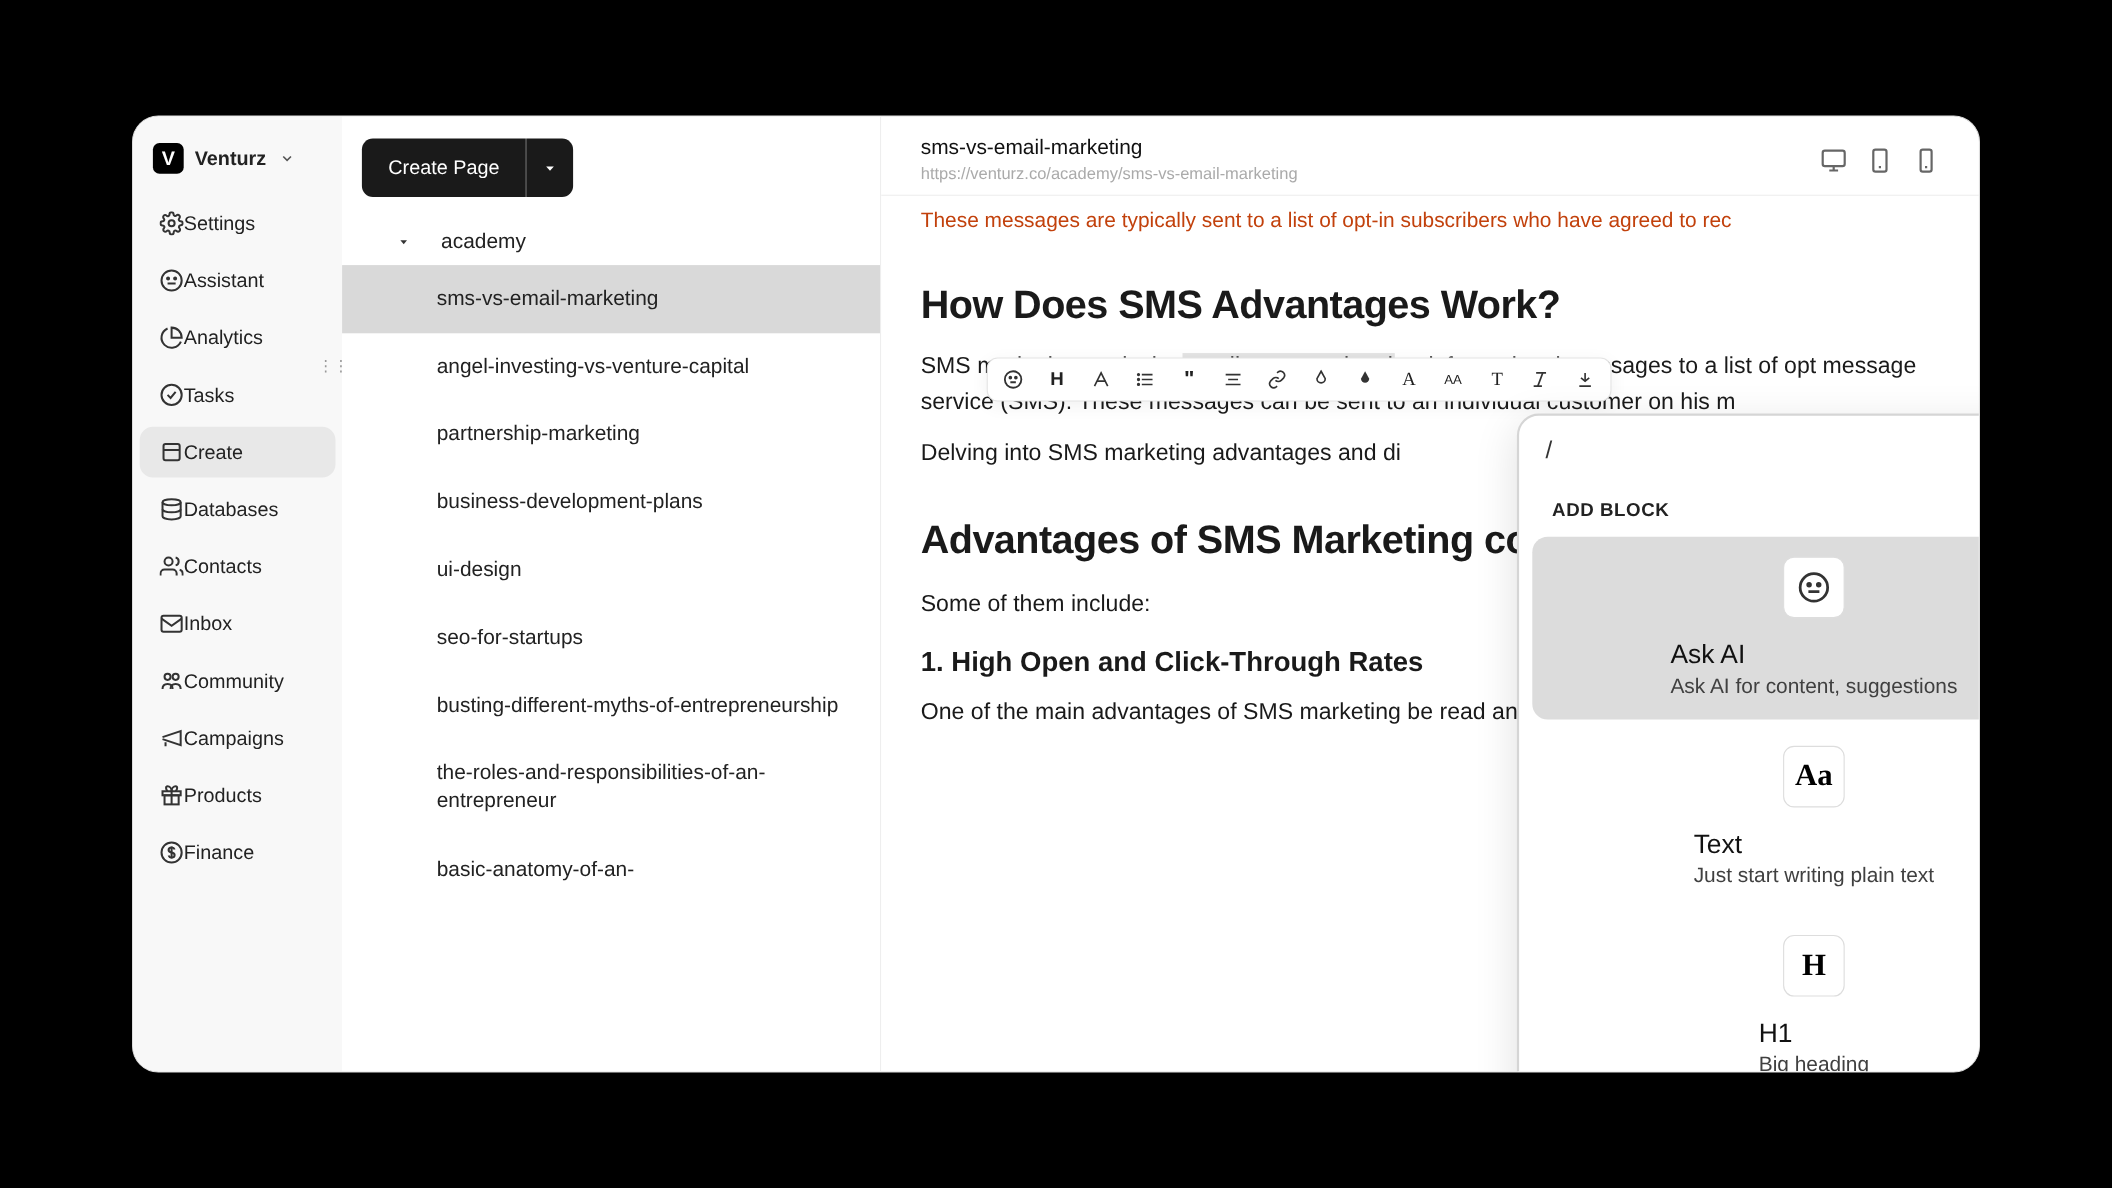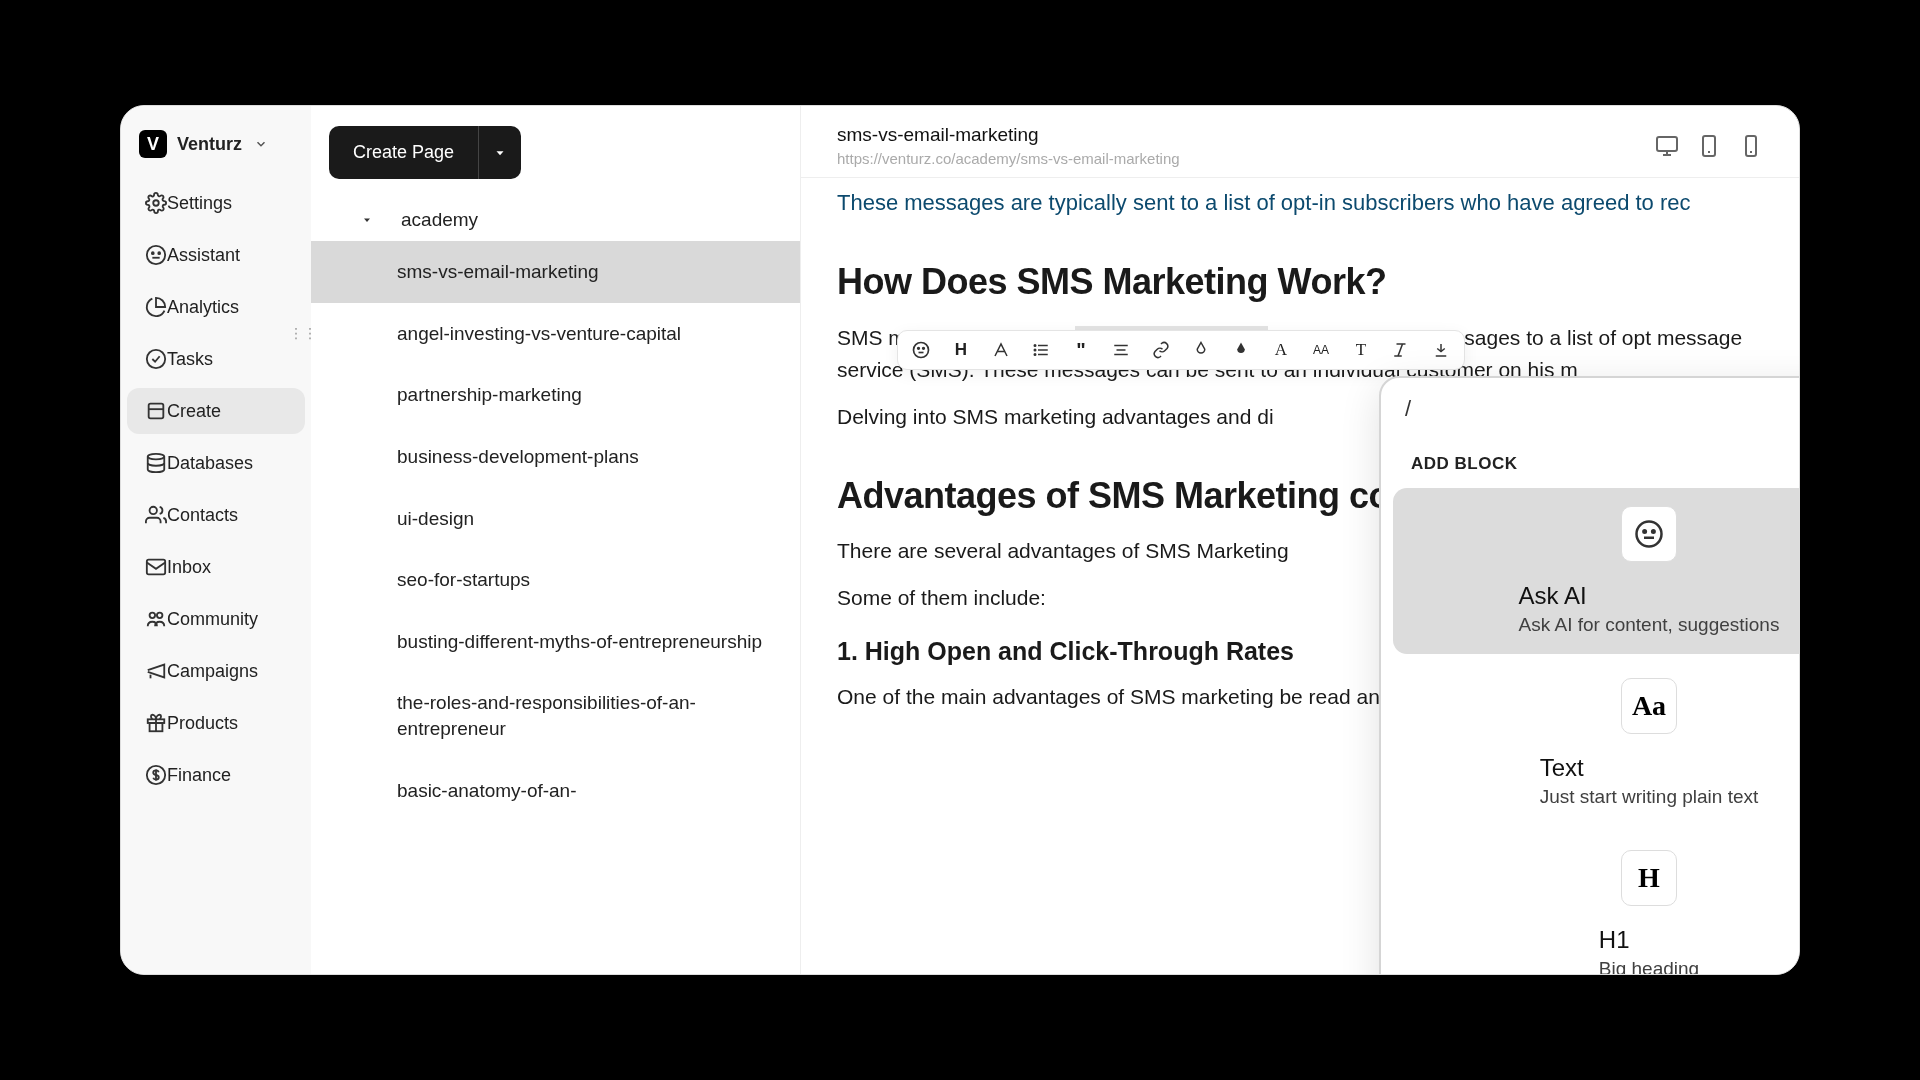--- a/index.html
+++ b/index.html
@@ -30,21 +30,21 @@
     .editor { flex: 1; display: flex; flex-direction: column; padding: 0; overflow: hidden; position: relative; }
     .editor-header { display: flex; align-items: center; justify-content: space-between; padding: 18px 36px 10px; border-bottom: 1px solid #eee; }
     .page-title-block { display: flex; flex-direction: column; gap: 4px; }
     .page-title { font-size: 19px; color: #111; font-weight: 500; }
     .page-url { font-size: 15px; color: #aaa; }
     .device-icons { display: flex; gap: 18px; }
     .device-icons svg { stroke: #666; }
     
     .content { padding: 8px 36px 36px; color: #1a1a1a; line-height: 1.55; position: relative; }
     .content .para { font-size: 21px; margin-bottom: 6px; }
-    .content .clip-top { color: #0c4a6e; font-size: 22px; margin-bottom: 28px; }
+    .content .clip-top { color: #c2410c; font-size: 19px; margin-bottom: 28px; }
     .content h2.hd { font-size: 36px; font-weight: 800; margin: 34px 0 12px; letter-spacing: -0.5px; }
     .content .sub { font-size: 25px; font-weight: 800; margin: 18px 0 10px; }
     .highlight { background: #e3e3e3; padding: 0 2px; }
     
     
     .float-toolbar { position: absolute; top: 76px; left: 60px; background: #fff; border: 1px solid #e4e4e4; border-radius: 10px; padding: 8px 12px; display: flex; gap: 18px; align-items: center; box-shadow: 0 4px 16px rgba(0,0,0,0.06); }
     .tb-btn { width: 22px; height: 22px; display: flex; align-items: center; justify-content: center; cursor: pointer; font-size: 17px; color: #222; }
     
     .hd-overlay { position: relative; }
     
@@ -253,21 +253,21 @@
               <line x1="11" y1="18" x2="13" y2="18"></line>
             </svg>
           </span>
       </div>
     </div>
 
     <div class="content">
       <p class="clip-top">These messages are typically sent to a list of opt-in subscribers who have agreed to rec</p>
 
       <div class="hd-overlay">
-        <h2 class="hd">How Does SMS Marketing Work?</h2>
+        <h2 class="hd">How Does SMS Advantages Work?</h2>
         <div class="float-toolbar">
           <span class="tb-btn">
               <svg width="20" height="20" viewBox="0 0 24 24" fill="none" stroke="#333" stroke-width="2">
                 <circle cx="12" cy="12" r="9"></circle>
                 <circle cx="9" cy="10" r="1" fill="#333"></circle>
                 <circle cx="15" cy="10" r="1" fill="#333"></circle>
                 <line x1="9" y1="15" x2="15" y2="15"></line>
               </svg>
             </span>
           <span class="tb-btn" style="font-weight:800;">H</span>
@@ -330,21 +330,20 @@
             </span>
         </div>
       </div>
 
       <p class="para">
         <span>SMS marketing works by </span><span class="highlight">sending promotional</span><span> or informational messages to a list of opt message service (SMS). These messages can be sent to an individual customer on his m</span>
       </p>
       <p class="para" style="margin-top:14px; white-space:pre;">Delving into SMS marketing advantages and di                                                                                                              them.</p>
 
       <h2 class="hd">Advantages of SMS Marketing co</h2>
-      <p class="para">There are several advantages of SMS Marketing</p>
       <p class="para" style="margin-top:14px;">Some of them include:</p>
 
       <p class="sub">1. High Open and Click-Through Rates</p>
       <p class="para">One of the main advantages of SMS marketing be read and interacted with almost immediatel</p>
     </div>
 
     <div class="add-block">
       <div class="ab-search"><span class="cursor">/</span></div>
       <div class="ab-label">ADD BLOCK</div>
       <div class="ab-item selected">

